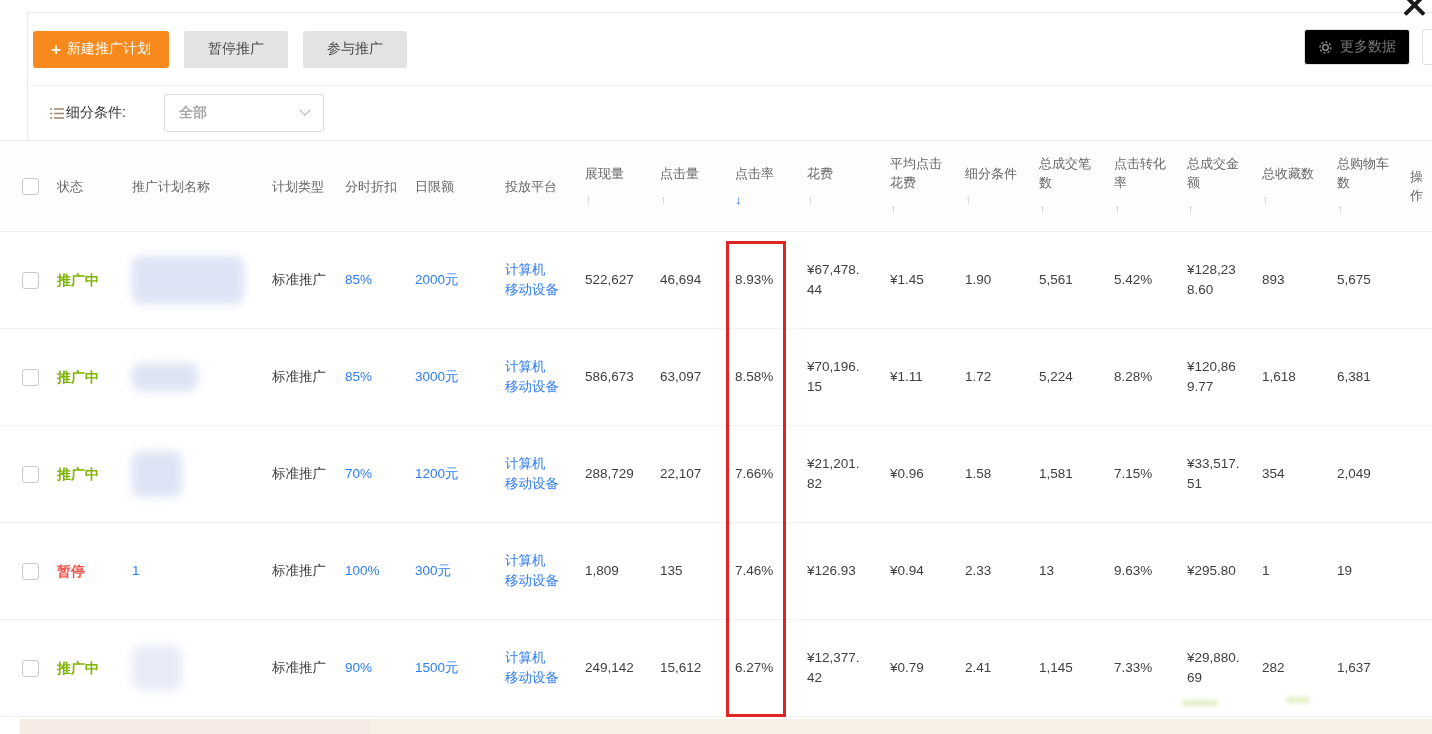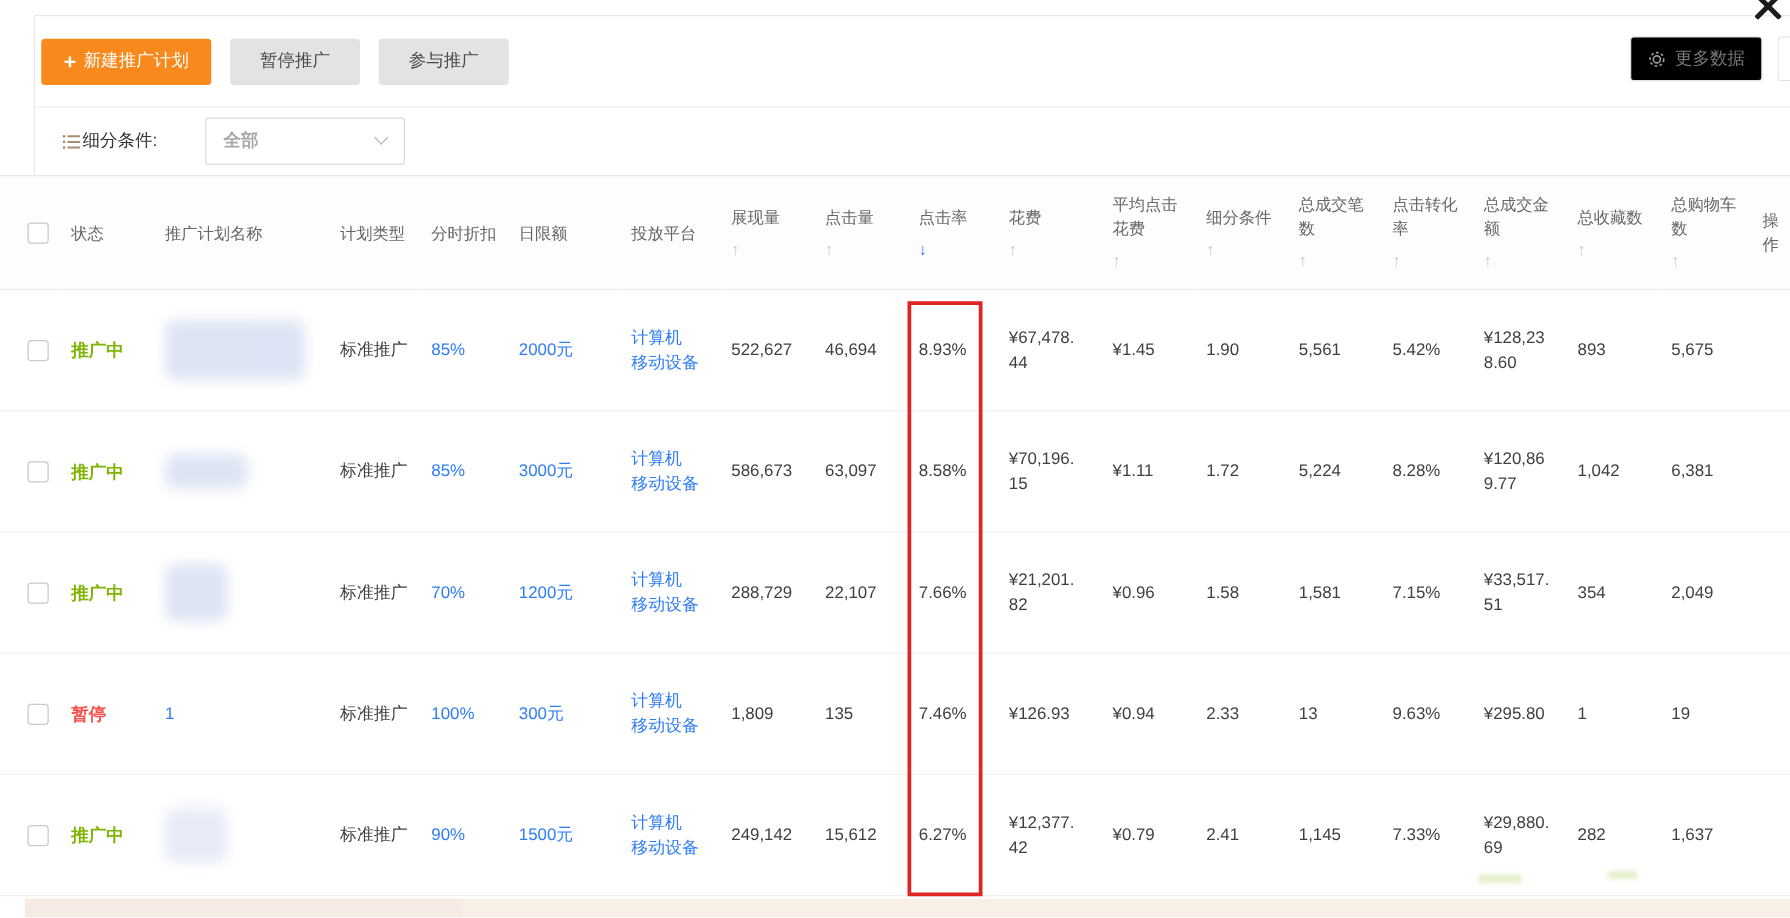--- a/index.html
+++ b/index.html
@@ -224,21 +224,21 @@
             </td>
           <td><span>586,673</span></td>
           <td><span>63,097</span></td>
           <td><span>8.58%</span></td>
           <td><span class="wrap-cost">¥70,196.15</span></td>
           <td><span>¥1.11</span></td>
           <td><span>1.72</span></td>
           <td><span>5,224</span></td>
           <td><span>8.28%</span></td>
           <td><span class="wrap-amt">¥120,869.77</span></td>
-          <td><span>1,042</span></td>
+          <td><span>1,618</span></td>
           <td><span>6,381</span></td>
           <td></td>
         </tr>
 
         <tr>
           <td class="cbcol">
               <div class="checkbox"></div>
             </td>
           <td><span class="st active">推广中</span></td>
           <td>

